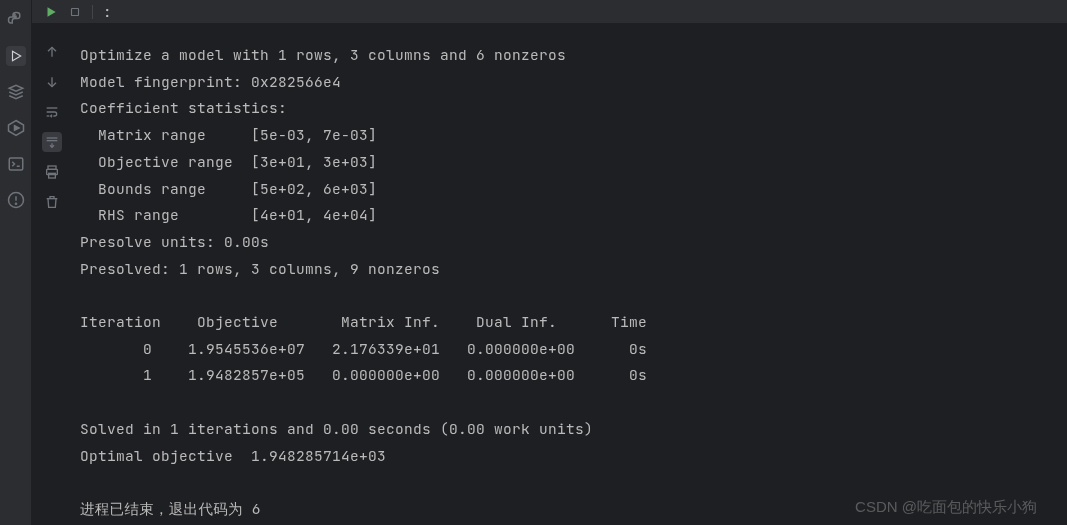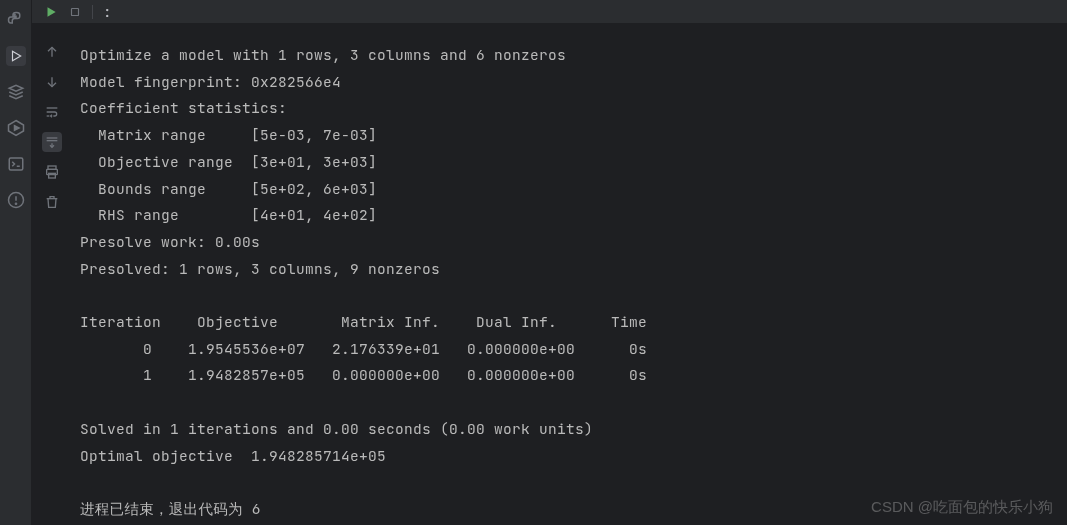--- a/index.html
+++ b/index.html
@@ -112,21 +112,21 @@
       padding: 18px 0 0 8px;
       line-height: 26.7px;
       white-space: pre;
       color: #bababa;
       font-size: 14.5px;
       letter-spacing: 0.3px;
     }
     .watermark {
       position: absolute;
       bottom: 8px;
-      right: 14px;
+      right: 30px;
       color: rgba(200,200,200,0.35);
       font-family: sans-serif;
       font-size: 15px;
       pointer-events: none;
     }
     svg { display: block; }
   </style>
 </head>
 <body>
 
@@ -233,29 +233,29 @@
             </svg>
         </div>
       </div>
 
       <div class="console"><span>Optimize a model with 1 rows, 3 columns and 6 nonzeros</span>
 <span>Model fingerprint: 0x282566e4</span>
 <span>Coefficient statistics:</span>
 <span>  Matrix range     [5e-03, 7e-03]</span>
 <span>  Objective range  [3e+01, 3e+03]</span>
 <span>  Bounds range     [5e+02, 6e+03]</span>
-<span>  RHS range        [4e+01, 4e+02]</span>
-<span>Presolve work: 0.00s</span>
+<span>  RHS range        [4e+01, 4e+04]</span>
+<span>Presolve units: 0.00s</span>
 <span>Presolved: 1 rows, 3 columns, 9 nonzeros</span>
 <span></span>
 <span>Iteration    Objective       Matrix Inf.    Dual Inf.      Time</span>
 <span>       0    1.9545536e+07   2.176339e+01   0.000000e+00      0s</span>
 <span>       1    1.9482857e+05   0.000000e+00   0.000000e+00      0s</span>
 <span></span>
 <span>Solved in 1 iterations and 0.00 seconds (0.00 work units)</span>
-<span>Optimal objective  1.948285714e+05</span>
+<span>Optimal objective  1.948285714e+03</span>
 <span></span>
 <span>进程已结束，退出代码为 6</span></div>
     </div>
   </div>
 </div>
 
 <div class="watermark">CSDN @吃面包的快乐小狗</div>
 
 </body></html>

